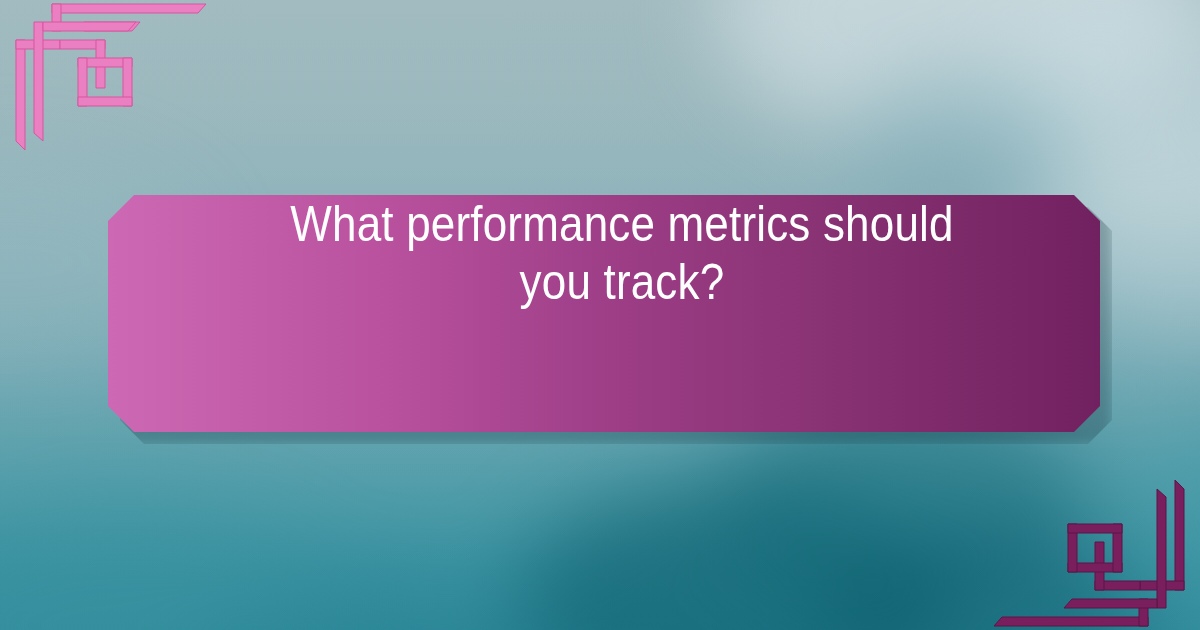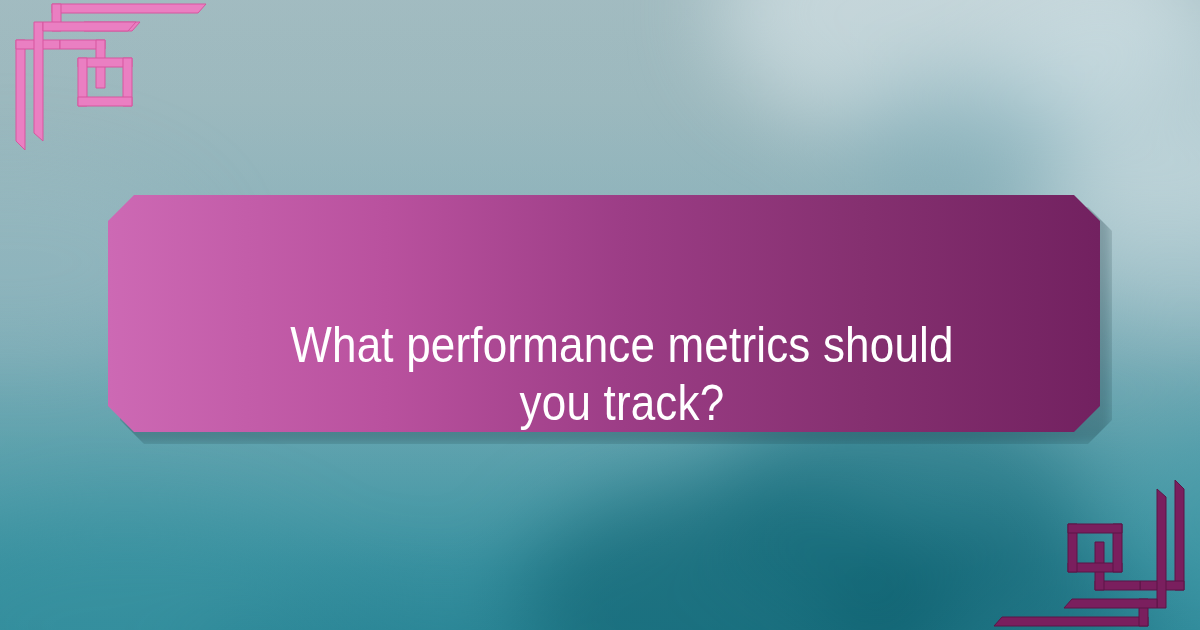--- a/index.html
+++ b/index.html
@@ -87,21 +87,21 @@
         0 24px, 12px 12px, 24px 0,
         calc(100% - 24px) 0, calc(100% - 12px) 12px, 100% 24px,
         100% calc(100% - 24px), calc(100% - 12px) calc(100% - 12px), calc(100% - 24px) 100%,
         24px 100%, 12px calc(100% - 12px), 0 calc(100% - 24px));
   }
   .banner {
     position: absolute;
     inset: 0;
     background: linear-gradient(to right, #cd69b4 0%, #b9519e 28%, #9c3d86 52%, #853070 76%, #722160 100%);
     display: flex;
-    align-items: flex-end;
+    align-items: flex-start;
     justify-content: center;
     -webkit-clip-path: polygon(
         0 26px, 26px 0,
         calc(100% - 26px) 0, 100% 26px,
         100% calc(100% - 26px), calc(100% - 26px) 100%,
         26px 100%, 0 calc(100% - 26px));
     clip-path: polygon(
         0 26px, 26px 0,
         calc(100% - 26px) 0, 100% 26px,
         100% calc(100% - 26px), calc(100% - 26px) 100%,

